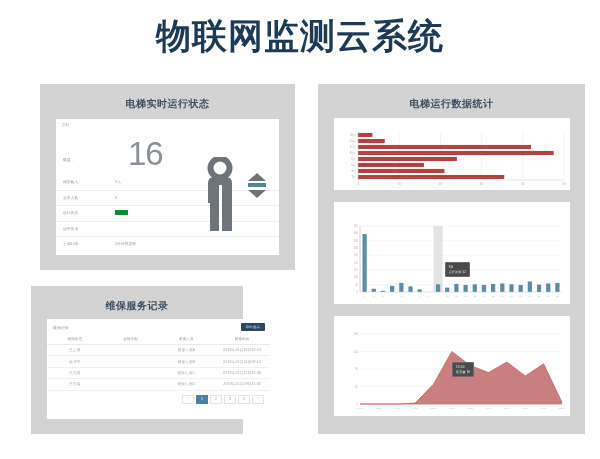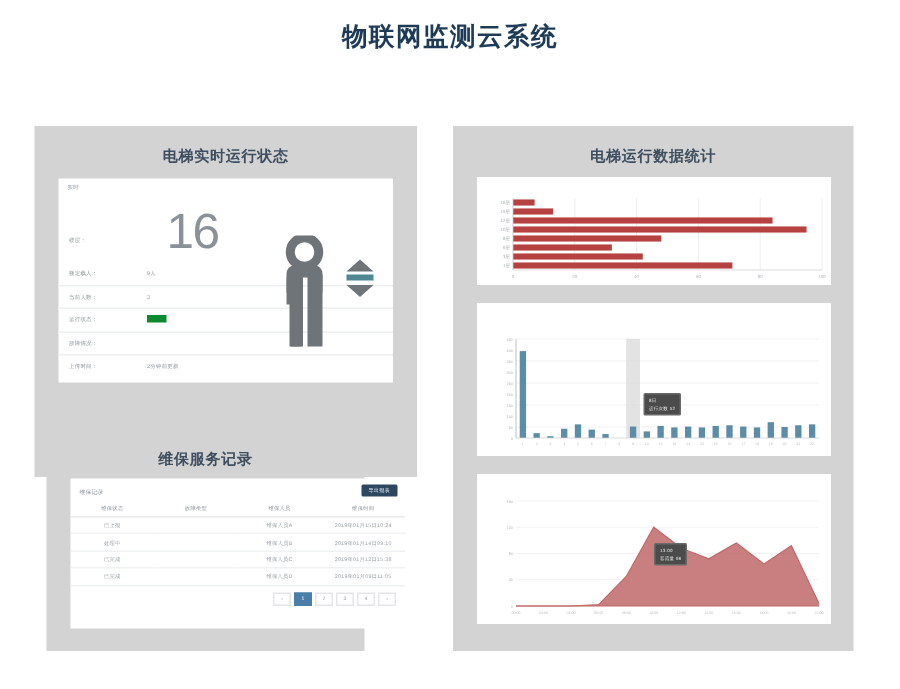--- a/index.html
+++ b/index.html
@@ -3,28 +3,28 @@
 <meta charset="utf-8">
 <style>
   html,body{margin:0;padding:0;}
   body{
     width:600px;height:459px;background:#ffffff;
     font-family:"Liberation Sans","DejaVu Sans",sans-serif;
     overflow:hidden;position:relative;
   }
   .page-title{
     position:absolute;left:0;top:13px;width:600px;text-align:center;
-    font-size:17px;font-weight:bold;color:#1d3b57;letter-spacing:1px;
+    font-size:35px;font-weight:bold;color:#1d3b57;letter-spacing:1px;
   }
 
   
   .panel{position:absolute;background:#d3d3d3;}
-  #panel-status{left:23px;top:84px;width:255px;height:234px;}
+  #panel-status{left:40px;top:84px;width:255px;height:186px;}
   #panel-maint{left:31px;top:286px;width:212px;height:148px;}
-  #panel-right{left:302px;top:84px;width:267px;height:350px;}
+  #panel-right{left:318px;top:84px;width:267px;height:350px;}
 
   .panel-title{
     text-align:center;font-size:10px;font-weight:bold;color:#3f4f60;
     padding-top:13px;letter-spacing:.5px;
   }
   .card{background:#fff;position:absolute;}
 
   
   #status-card{left:16px;top:35px;width:223px;height:136px;}
   .sc-top{font-size:3.6px;color:#9aa1a8;padding:4px 0 0 6px;letter-spacing:.2px;}

